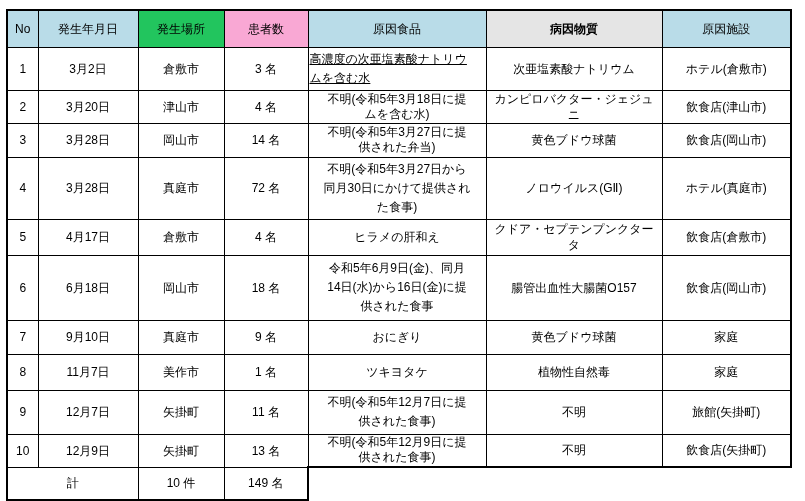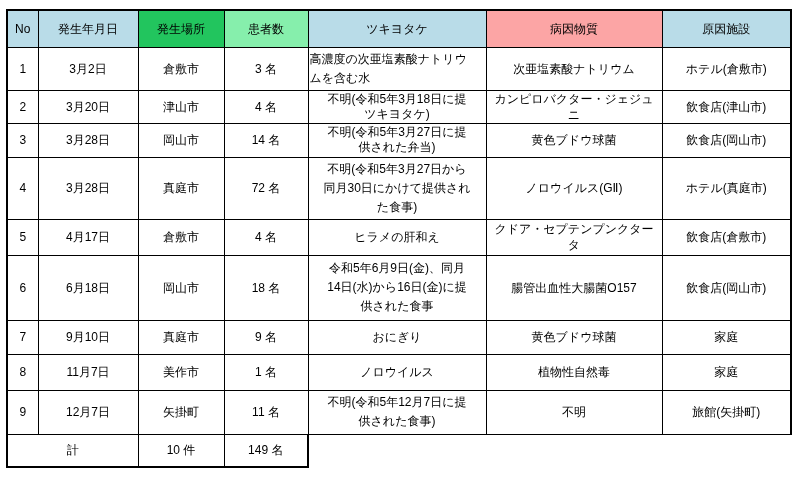--- a/index.html
+++ b/index.html
@@ -28,21 +28,21 @@
     overflow: hidden;
     line-height: 16px;
   }
   th.hdr { background: #b9dce8; }
   td.food {
     white-space: pre-line;
     line-height: 15px;
     padding: 0 1px;
   }
   td.food.lh20 { line-height: 19px; }
-  td.left { text-align: left; }
+  td.left { text-align: left; text-decoration: underline; }
   .bl2 { border-left-width: 2px; }
   .br2 { border-right-width: 2px; }
   .bt2 { border-top-width: 2px; }
   .bb2 { border-bottom-width: 2px; }
   td.spacer { border: none; background: #ffffff; }
 </style>
 </head>
 <body>
 
 <div class="canvas">
@@ -54,44 +54,44 @@
         <col style="width:84px">
       <col style="width:178px">
         <col style="width:176px">
         <col style="width:129px">
     </colgroup>
     <thead>
       <tr style="height:37px">
         <th class="hdr bt2 bl2" style="background: rgb(185, 220, 232);">No</th>
         <th class="hdr bt2" style="background: rgb(185, 220, 232);">発生年月日</th>
         <th class="hdr bt2" style="background: #22c55e;">発生場所</th>
-        <th class="hdr bt2" style="background: #86efac;">患者数</th>
-        <th class="hdr bt2" style="background: rgb(185, 220, 232);">ツキヨタケ</th>
-        <th class="hdr bt2" style="background: #fca5a5;">病因物質</th>
+        <th class="hdr bt2" style="background: #f9a8d4;">患者数</th>
+        <th class="hdr bt2" style="background: rgb(185, 220, 232);">原因食品</th>
+        <th class="hdr bt2" style="background: #e5e5e5; font-weight: bold;">病因物質</th>
         <th class="hdr bt2 br2" style="background: rgb(185, 220, 232); margin-top: 41px;">原因施設</th>
       </tr>
     </thead>
     <tbody>
       <tr style="height:43px">
         <td class="bl2">1</td>
         <td>3月2日</td>
         <td>倉敷市</td>
         <td>3 名</td>
         <td class="food lh20 left">高濃度の次亜塩素酸ナトリウ
 ムを含む水</td>
         <td>次亜塩素酸ナトリウム</td>
         <td class="br2">ホテル(倉敷市)</td>
       </tr>
       <tr style="height:33px">
         <td class="bl2">2</td>
         <td>3月20日</td>
         <td>津山市</td>
         <td>4 名</td>
         <td class="food">不明(令和5年3月18日に提
-ツキヨタケ)</td>
+ムを含む水)</td>
         <td>カンピロバクター・ジェジュニ</td>
         <td class="br2">飲食店(津山市)</td>
       </tr>
       <tr style="height:34px">
         <td class="bl2">3</td>
         <td>3月28日</td>
         <td>岡山市</td>
         <td>14 名</td>
         <td class="food">不明(令和5年3月27日に提
 供された弁当)</td>
@@ -136,35 +136,45 @@
         <td>9 名</td>
         <td class="food">おにぎり</td>
         <td>黄色ブドウ球菌</td>
         <td class="br2">家庭</td>
       </tr>
       <tr style="height:36px">
         <td class="bl2">8</td>
         <td>11月7日</td>
         <td>美作市</td>
         <td>1 名</td>
-        <td class="food">ノロウイルス</td>
+        <td class="food">ツキヨタケ</td>
         <td>植物性自然毒</td>
         <td class="br2">家庭</td>
       </tr>
       <tr style="height:44px">
         <td class="bl2">9</td>
         <td>12月7日</td>
         <td>矢掛町</td>
         <td>11 名</td>
         <td class="food lh20">不明(令和5年12月7日に提
 供された食事)</td>
         <td>不明</td>
         <td class="br2">旅館(矢掛町)</td>
       </tr>
       <tr style="height:33px">
+        <td class="bl2">10</td>
+        <td>12月9日</td>
+        <td>矢掛町</td>
+        <td>13 名</td>
+        <td class="food bb2">不明(令和5年12月9日に提
+供された食事)</td>
+        <td class="bb2">不明</td>
+        <td class="br2 bb2">飲食店(矢掛町)</td>
+      </tr>
+      <tr style="height:33px">
         <td colspan="2" class="bl2 bb2">計</td>
         <td class="bb2">10 件</td>
         <td class="bb2 br2">149 名</td>
         <td colspan="3" class="spacer"></td>
       </tr>
     </tbody>
   </table>
 </div>
 
 </body></html>

